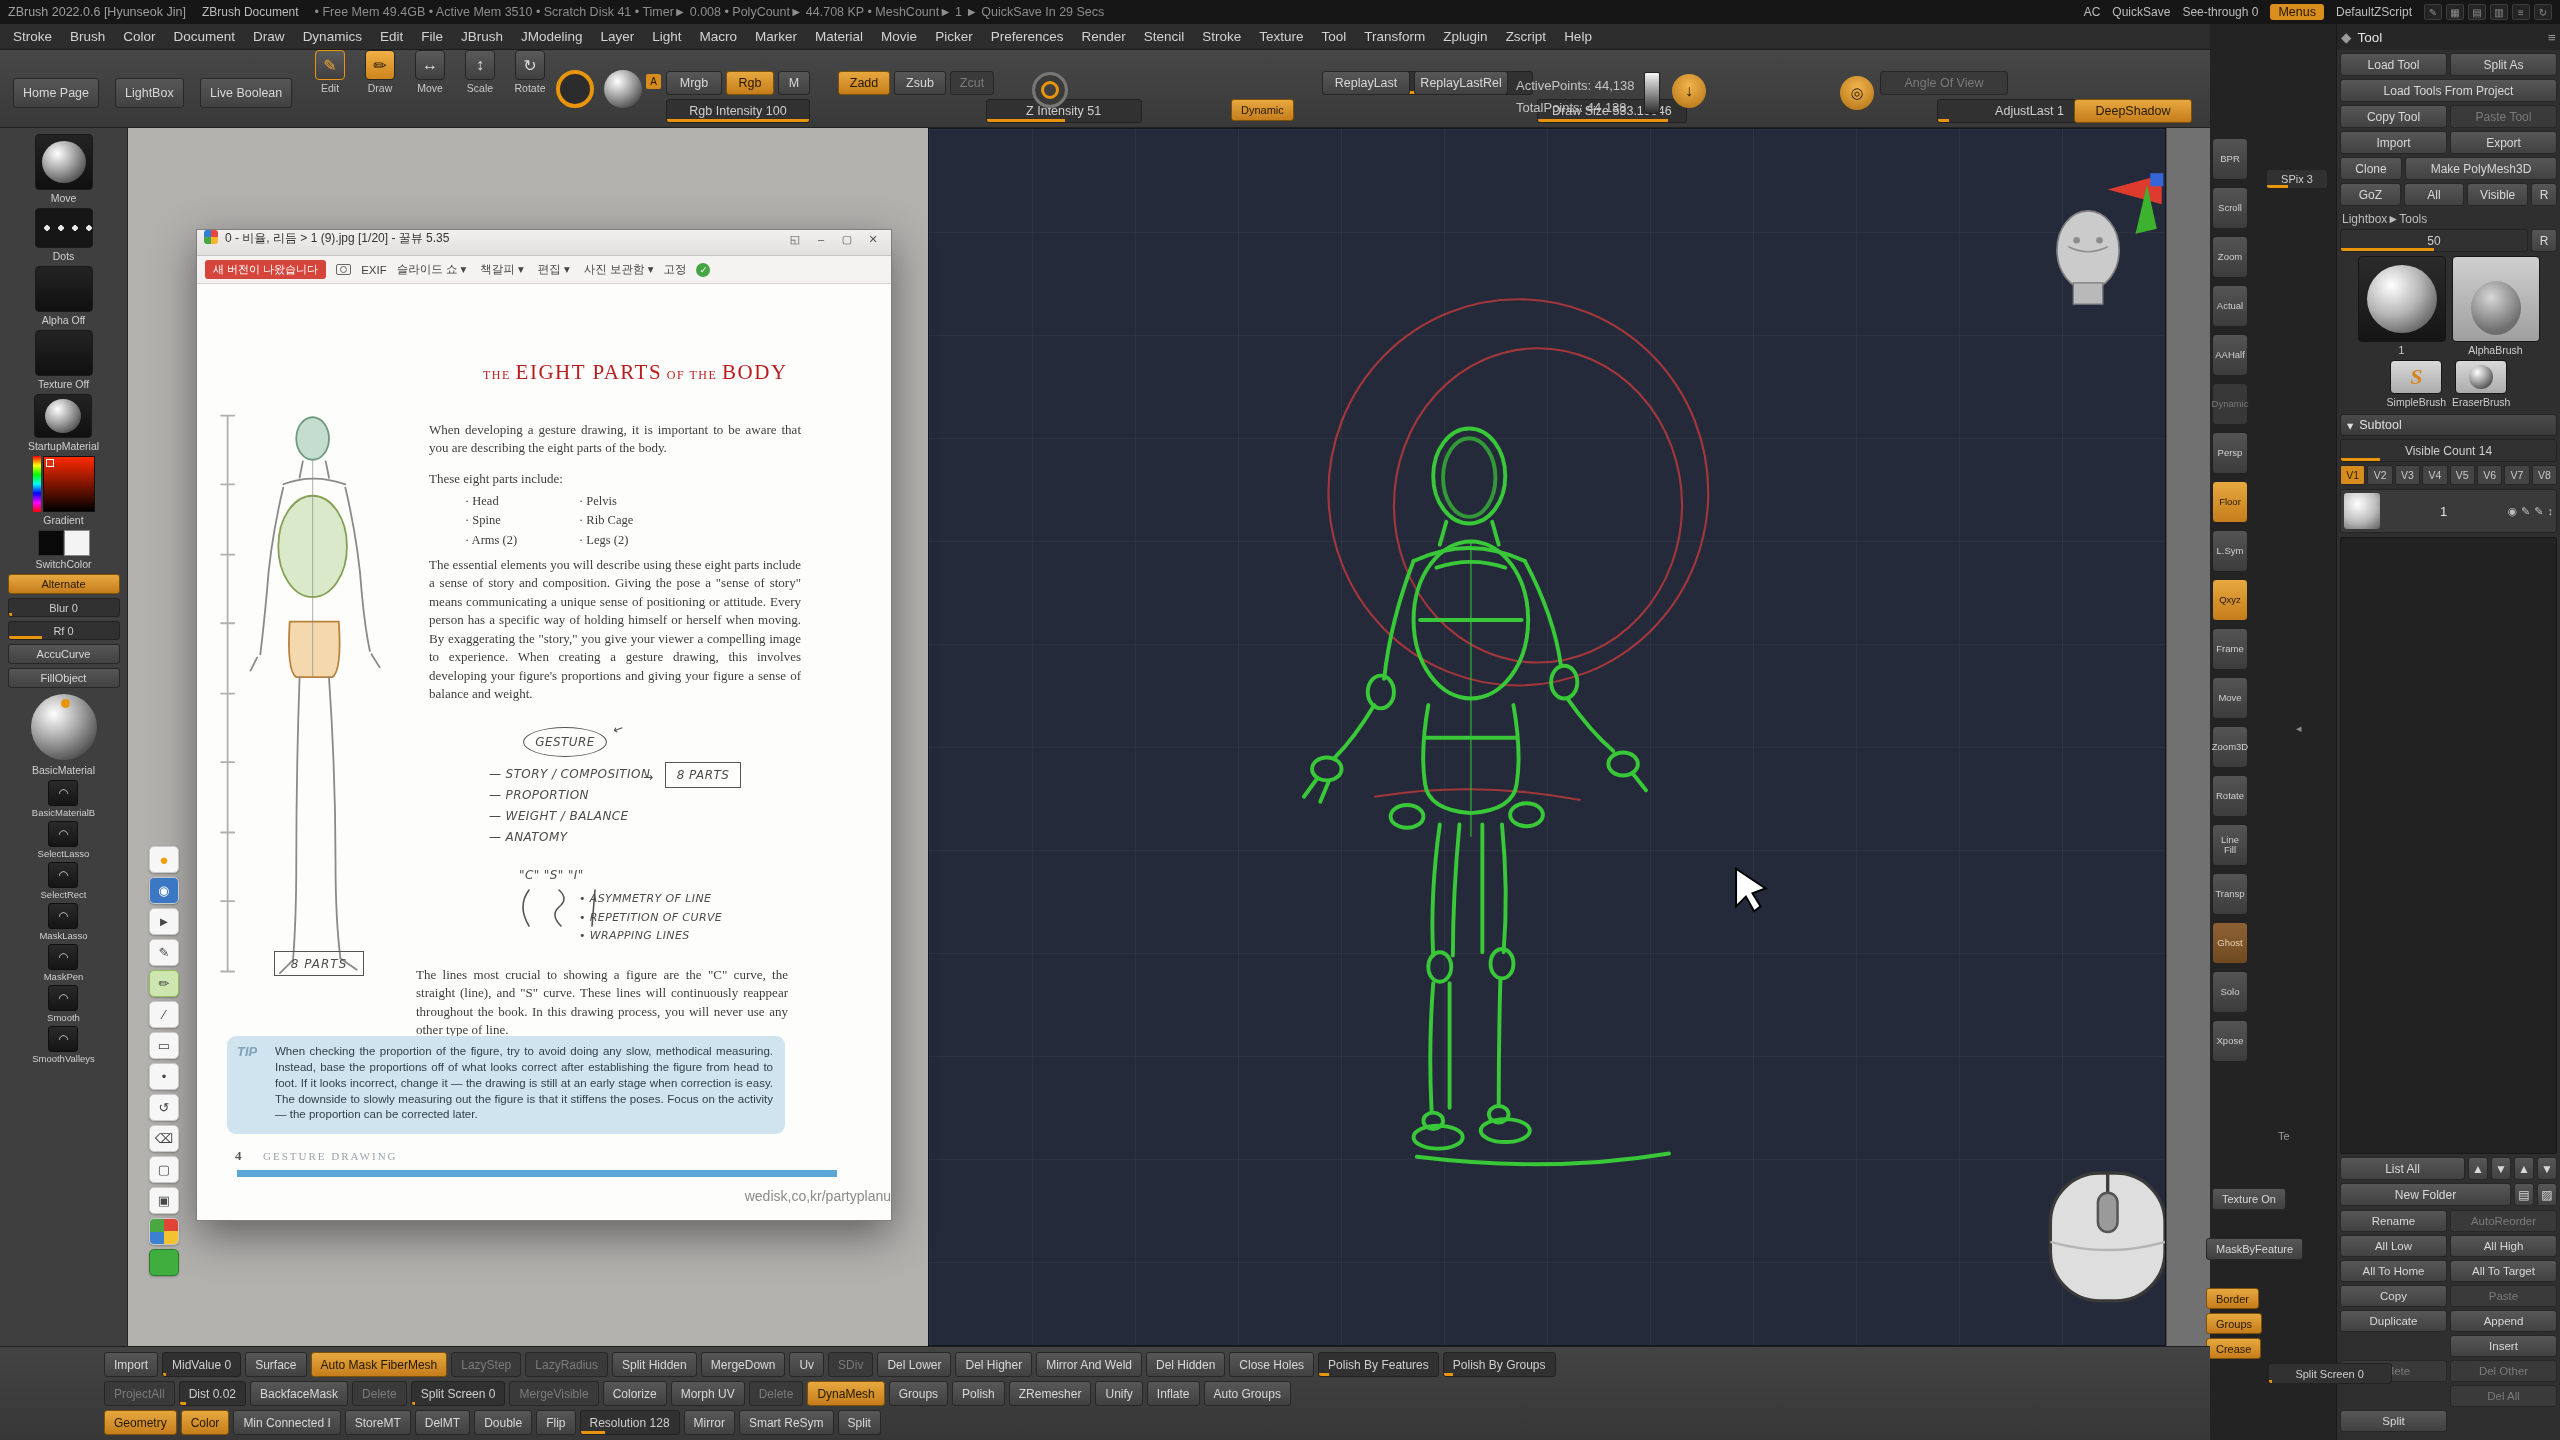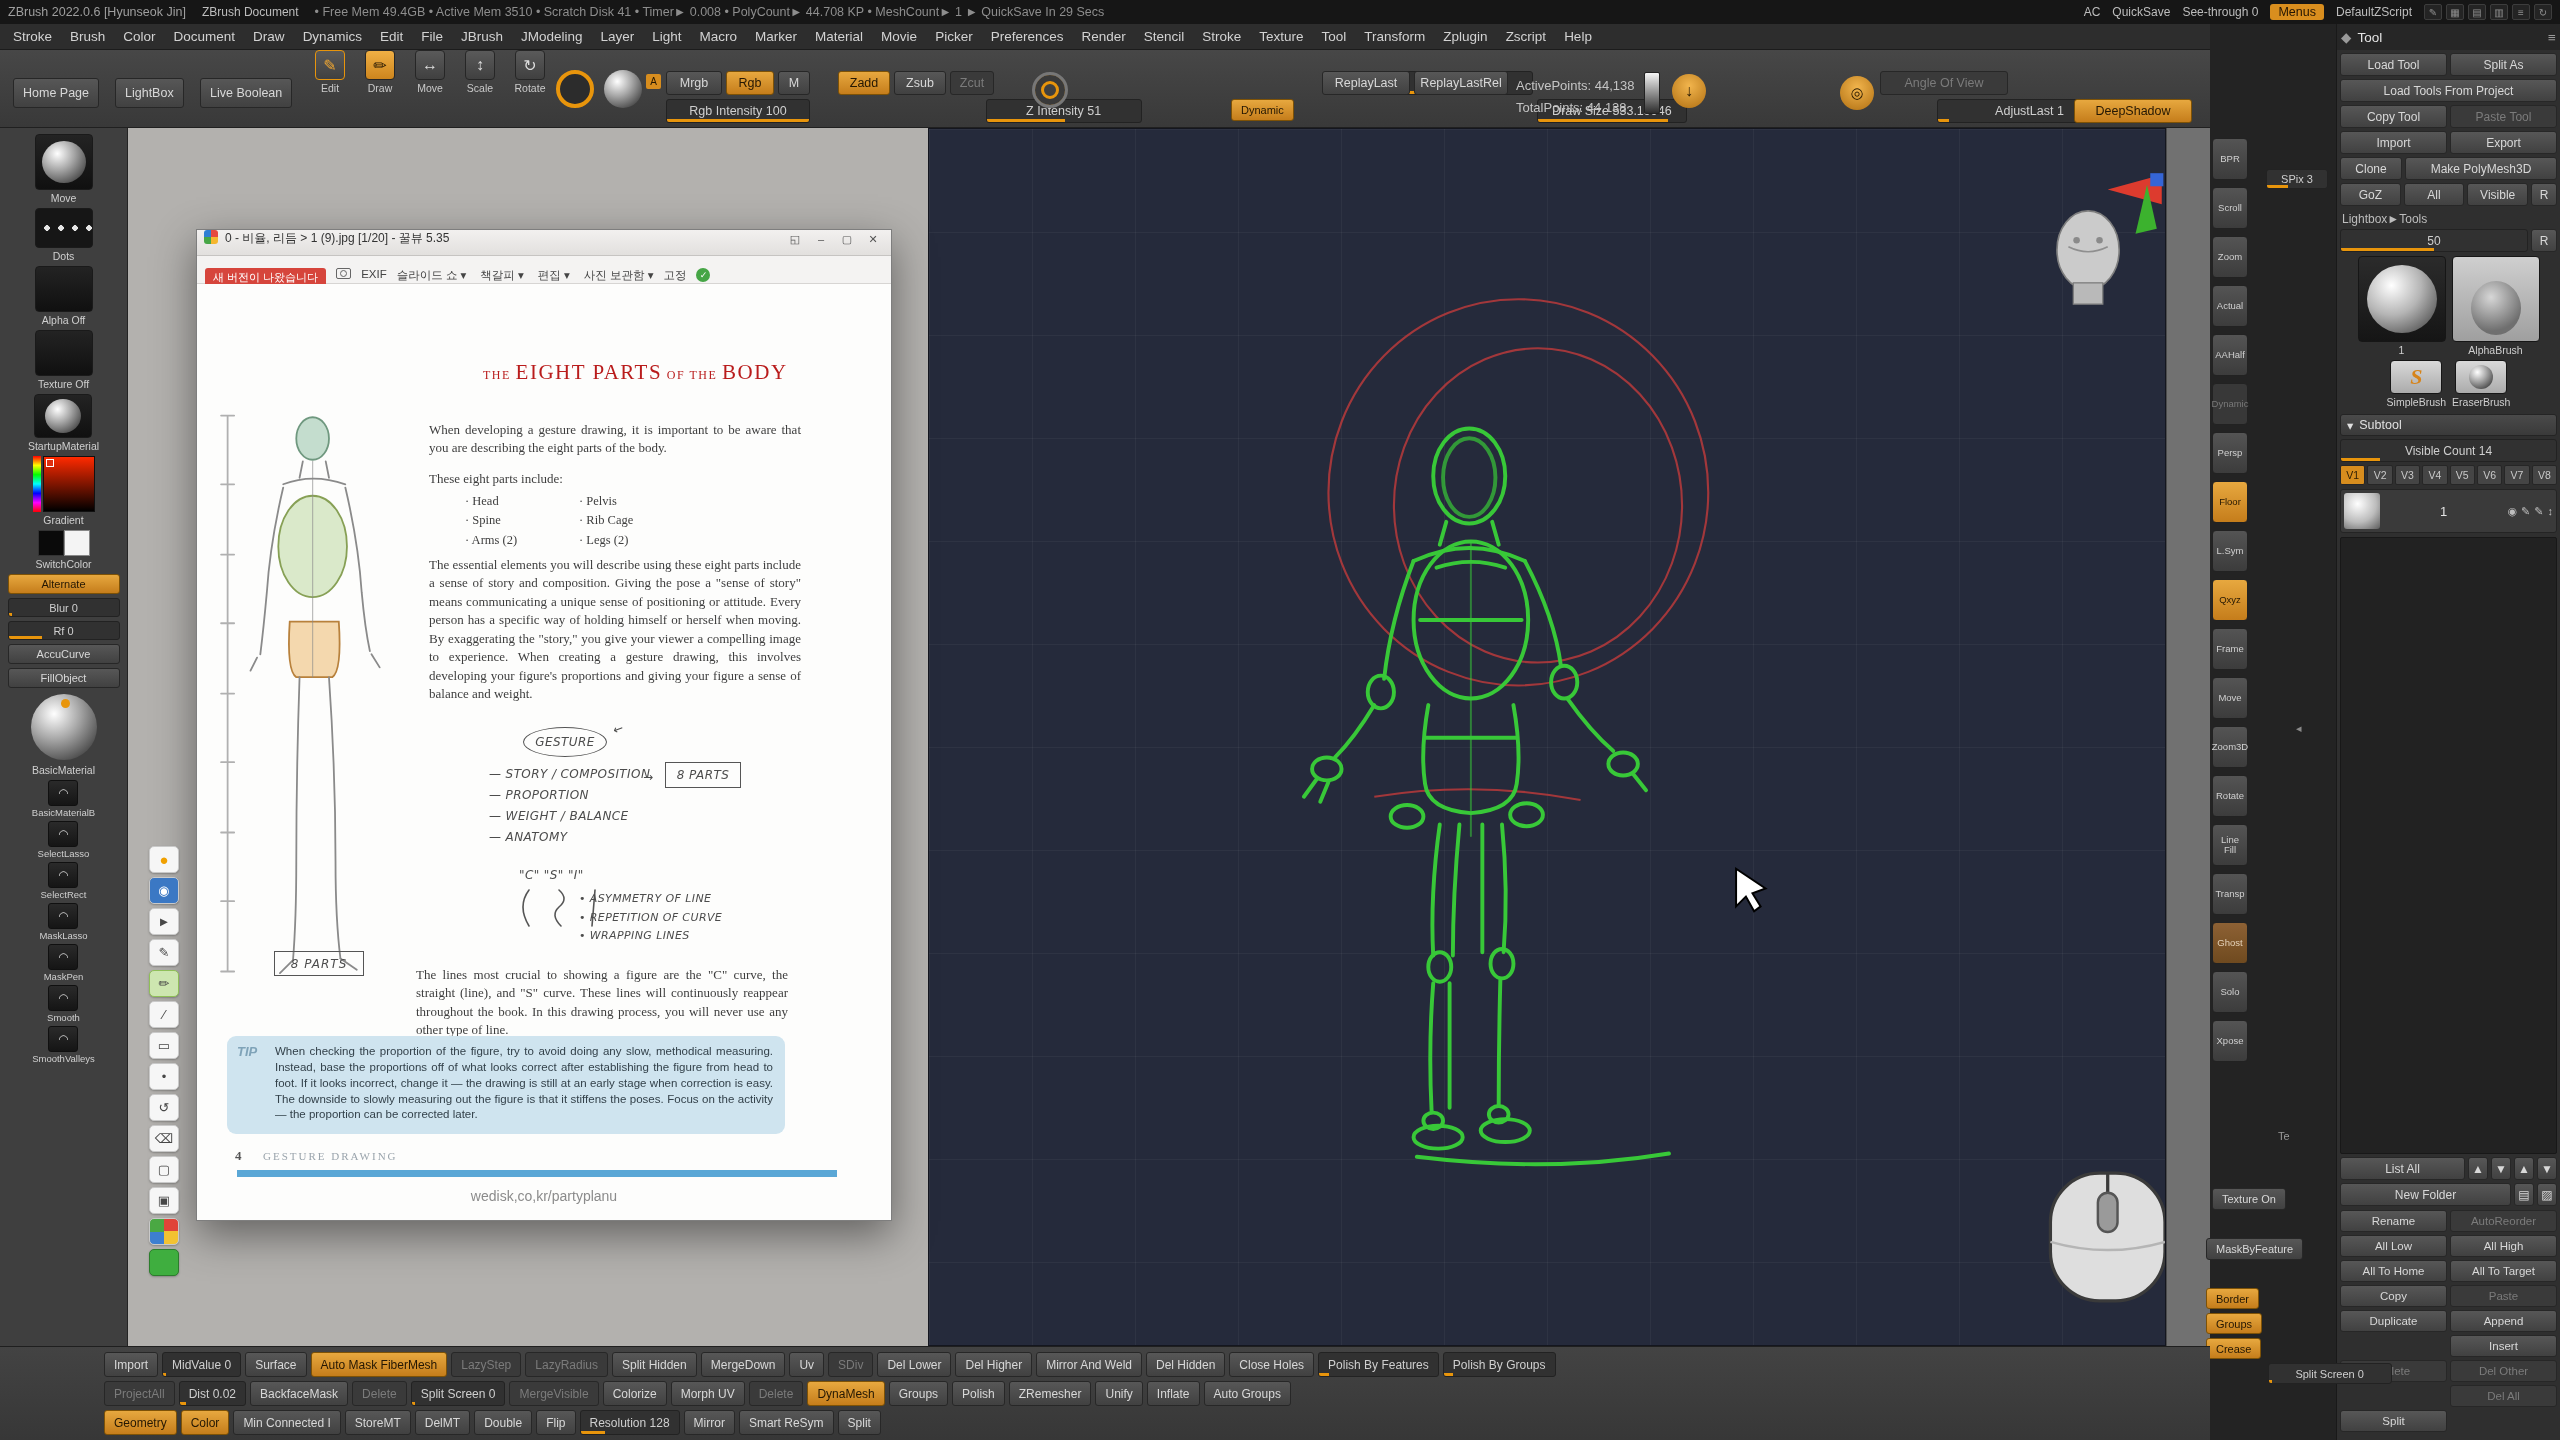--- a/index.html
+++ b/index.html
@@ -77,21 +77,21 @@
 
 #bottomshelf{left:0;top:1346px;width:2210px;height:94px;background:linear-gradient(#434343,#373737);border-top:1px solid #1f1f1f;padding:5px 0 0 104px;display:flex;flex-direction:column;gap:4px}
 .brow{display:flex;gap:4px}
 .brow .btn,.brow .slider{height:25px;font-size:12px}
 
 #viewer{left:196px;top:229px;width:696px;height:992px;background:#d4d2d0;border:1px solid #7e7e7e;box-shadow:0 14px 40px rgba(0,0,0,.45)}
 .vtitle{height:26px;background:linear-gradient(#f2f0ef,#e2e0de);display:flex;align-items:flex-start;gap:7px;padding:0 7px;color:#333;font-size:12px;border-bottom:1px solid #c6c4c2}
 .vicon{width:14px;height:14px;border-radius:3px;background:conic-gradient(#e6483f 0 90deg,#f5b62e 90deg 180deg,#47a646 180deg 270deg,#2f7fd4 270deg)}
 .vctrl{margin-left:auto;display:flex;gap:4px}
 .vctrl span{width:22px;height:18px;display:inline-flex;align-items:center;justify-content:center;color:#555;font-size:11px;border-radius:2px}
-.vtool{height:28px;background:#f4f3f2;border-bottom:1px solid #d7d5d3;display:flex;align-items:flex-start;gap:10px;padding:12px 8px;font-size:11.5px;color:#444}
+.vtool{height:28px;background:#f4f3f2;border-bottom:1px solid #d7d5d3;display:flex;align-items:center;gap:10px;padding:4px 8px;font-size:11.5px;color:#444}
 .vupdate{background:#d6453c;color:#fff;border:0;border-radius:3px;font-size:11px;height:19px;padding:0 8px}
 .cam{width:15px;height:11px;border:1.5px solid #666;border-radius:2px;position:relative;display:inline-block}
 .cam::after{content:"";position:absolute;left:3px;top:1px;width:5px;height:5px;border:1.5px solid #666;border-radius:50%}
 .chk{width:14px;height:14px;border-radius:50%;background:#45a545;color:#fff;display:inline-flex;align-items:center;justify-content:center;font-size:9px}
 .vcontent{position:absolute;left:0;top:54px;right:0;bottom:0;background:#fdfdfc;font-family:"Liberation Serif",serif;color:#3e3e3e}
 .vcontent .p{position:absolute;font-size:13px;line-height:1.42;text-align:justify}
 .hand{font-family:"DejaVu Sans",sans-serif;font-style:italic;color:#4c4c4c;font-size:12px;letter-spacing:.4px}
 .notebox{position:absolute;border:1.5px solid #555;display:flex;align-items:center;justify-content:center}
 .tip{position:absolute;background:#cfe4ef;border-radius:9px;padding:8px 12px 8px 48px;font-family:"Liberation Sans",sans-serif;font-size:11.5px;line-height:1.38;color:#33414a;text-align:justify}
 .tip .tl{position:absolute;left:10px;top:7px;font-style:italic;font-weight:bold;color:#7fa3b8;font-size:13px}
@@ -710,21 +710,21 @@
       <p class="p" style="left:219px;top:682px;width:372px">The lines most crucial to showing a figure are the "C" curve, the straight (line), and "S" curve.  These lines will continuously reappear throughout the book.  In this drawing process, you will never use any other type of line.</p>
 
       <div class="tip" style="left:30px;top:752px;width:558px;height:98px">
         <span class="tl">TIP</span>
         <span>When checking the proportion of the figure, try to avoid doing any slow, methodical measuring.  Instead, base the proportions off of what looks correct after establishing the figure from head to foot.  If it looks incorrect, change it — the drawing is still at an early stage when correction is easy.  The downside to slowly measuring out the figure is that it stiffens the poses.  Focus on the activity — the proportion can be corrected later.</span>
       </div>
 
       <span style="position:absolute;left:38px;top:864px;font-weight:bold;font-size:13px;color:#555">4</span>
       <span style="position:absolute;left:66px;top:866px;font-size:11px;letter-spacing:2px;color:#9aa4ac">GESTURE DRAWING</span>
       <span style="position:absolute;left:40px;top:886px;width:600px;height:7px;background:#5aa7d6"></span>
-      <span style="position:absolute;left:0;top:904px;width:100%;text-align:center;font-size:14px;color:#8b8b8b;font-family:'Liberation Sans',sans-serif">wedisk,co,kr/partyplanu</span>
+      <span style="position:absolute;left:0;top:904px;width:100%;text-align:right;font-size:14px;color:#8b8b8b;font-family:'Liberation Sans',sans-serif">wedisk,co,kr/partyplanu</span>
 
       <svg style="position:absolute;left:14px;top:112px" width="200" height="600" viewBox="0 0 122 367">
         <g fill="none" stroke="#8a8a8a" stroke-width="1.1" stroke-linecap="round">
           <path d="M10 12 V352 M6 12 H14 M6 54 H14 M6 97 H14 M6 139 H14 M6 182 H14 M6 224 H14 M6 267 H14 M6 309 H14 M6 352 H14" stroke="#b0b0b0"></path>
           <ellipse cx="62" cy="26" rx="10" ry="13" fill="rgba(140,190,160,.5)" stroke="#6f987f"></ellipse>
           <path d="M56 40 L54 50 M70 40 L72 50"></path>
           <path d="M44 54 Q62 47 82 54"></path>
           <ellipse cx="62" cy="92" rx="21" ry="31" fill="rgba(160,200,120,.38)" stroke="#87a055"></ellipse>
           <path d="M44 56 Q36 90 34 120 Q32 142 30 158 M82 56 Q90 90 92 120 Q94 142 97 156"></path>
           <path d="M28 160 l-4 8 M98 158 l5 8"></path>

